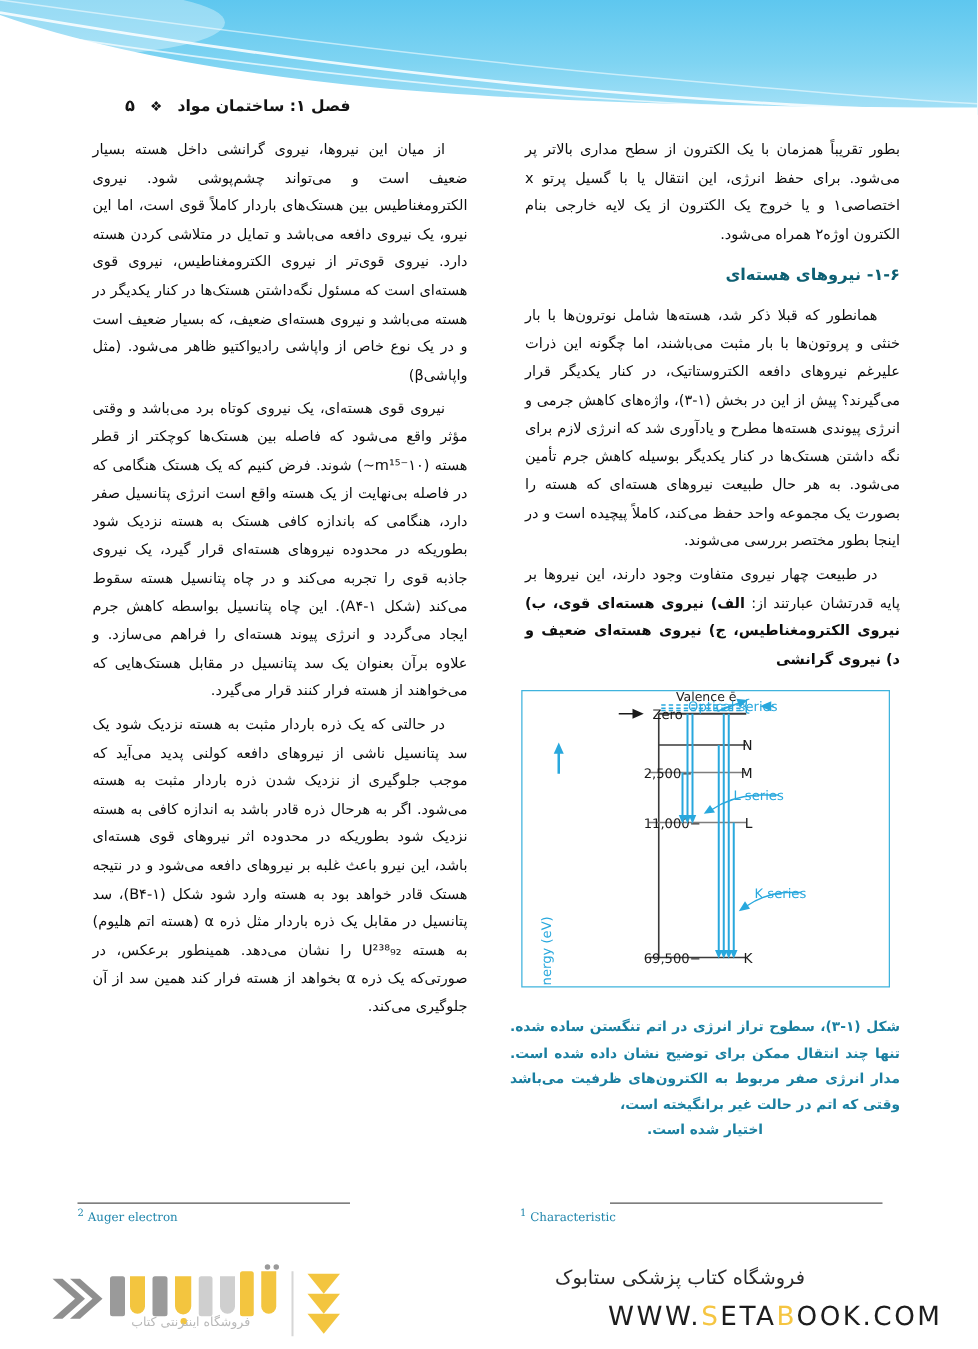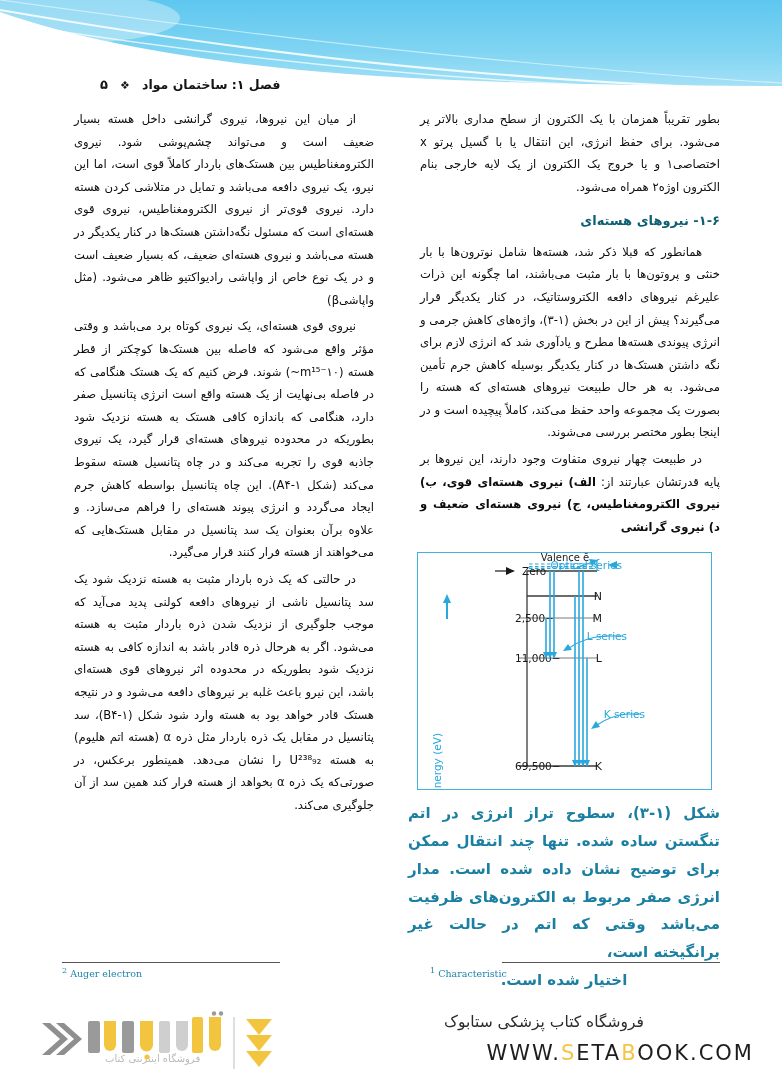--- a/index.html
+++ b/index.html
@@ -54,29 +54,29 @@
   .figure{margin-top:14px;}
   .figbox{
     border:1.3px solid #3fb3dd;
     background:#ffffff;
     width:295px;height:238px;
     box-sizing:border-box;
     position:relative;
     margin:0 auto;
   }
   .figcaption{
-    margin-top:10px;direction:rtl;text-align:justify;
-    font-size:15px;line-height:1.85;color:#1a7fa0;font-weight:bold;
+    margin-top:22px;direction:rtl;text-align:justify;
+    font-size:11px;line-height:1.85;color:#1a7fa0;font-weight:bold;
   }
   .figcaption .cap-last{display:block;text-align:center;}
 
   
   .footnotes{position:absolute;left:0;top:962px;width:782px;height:40px;}
   .fn{position:absolute;width:290px;}
-  .fn-right{right:62px;}
+  .fn-right{right:76px;}
   .fn-left{left:62px;}
   .fn-rule{border-top:1px solid #555;width:218px;margin-bottom:3px;}
   .fn-right .fn-rule{margin-left:auto;margin-right:0;}
   .fn-left .fn-rule{margin-right:auto;margin-left:0;}
   .fn-text{
     direction:ltr;text-align:left;font-size:9.5px;color:#1f85ab;
     font-family:"DejaVu Serif","Liberation Serif",serif;
   }
   .fn-right .fn-text{text-align:left;}
   .fn-num{font-size:8px;vertical-align:super;}

